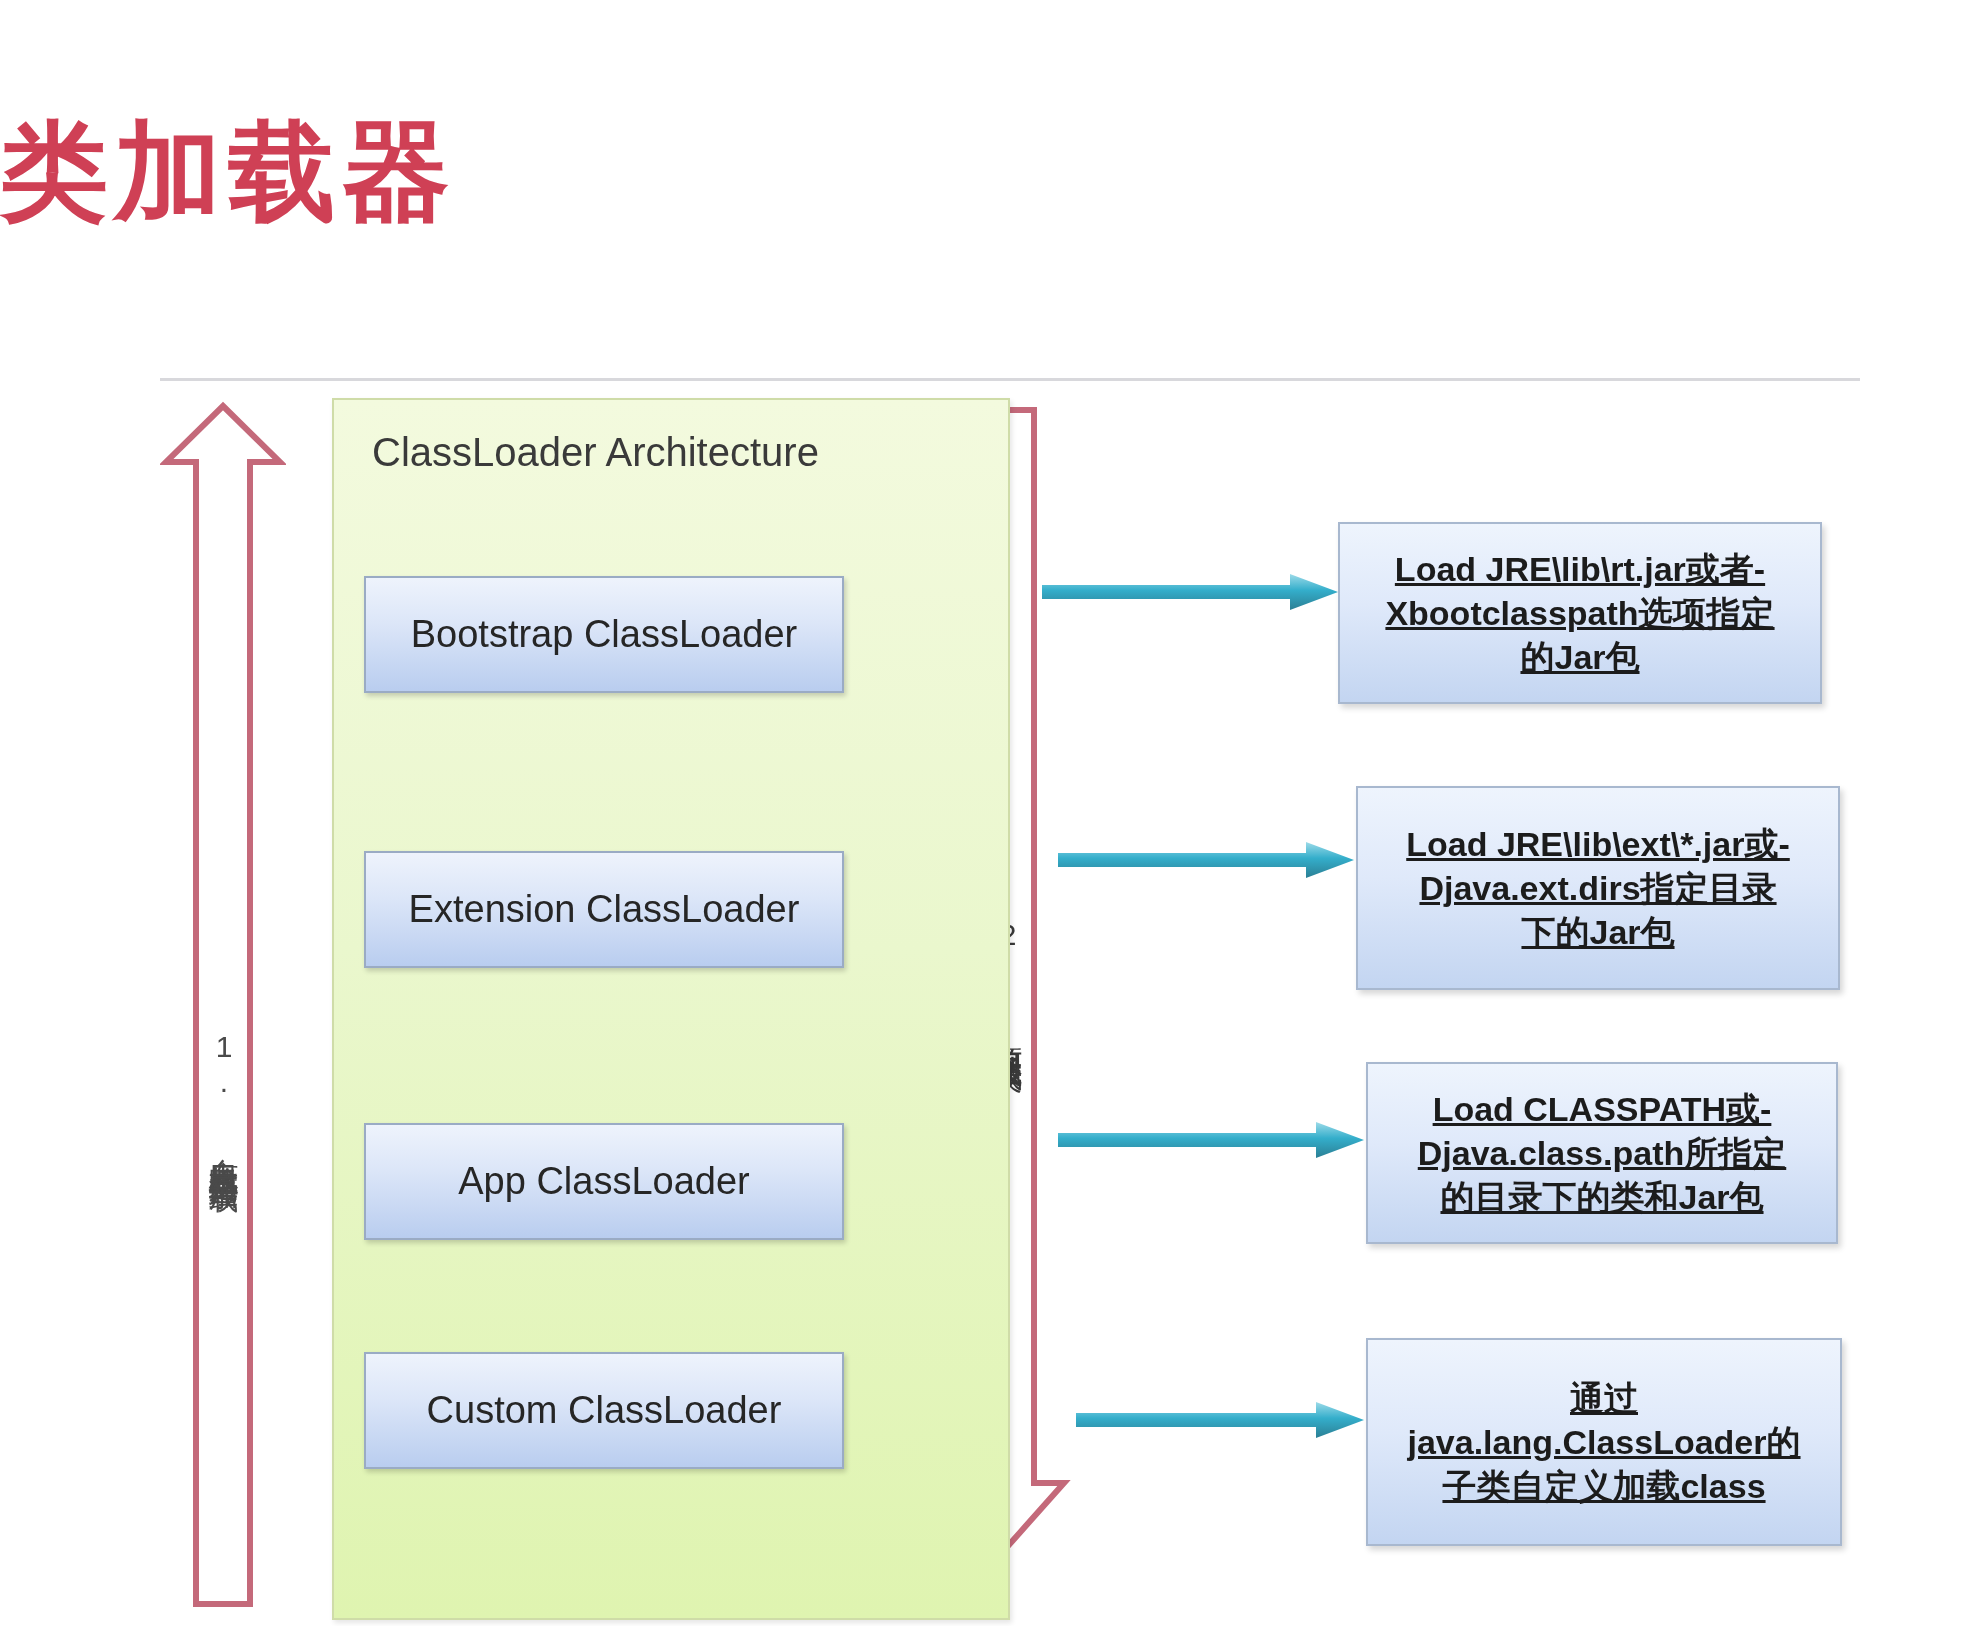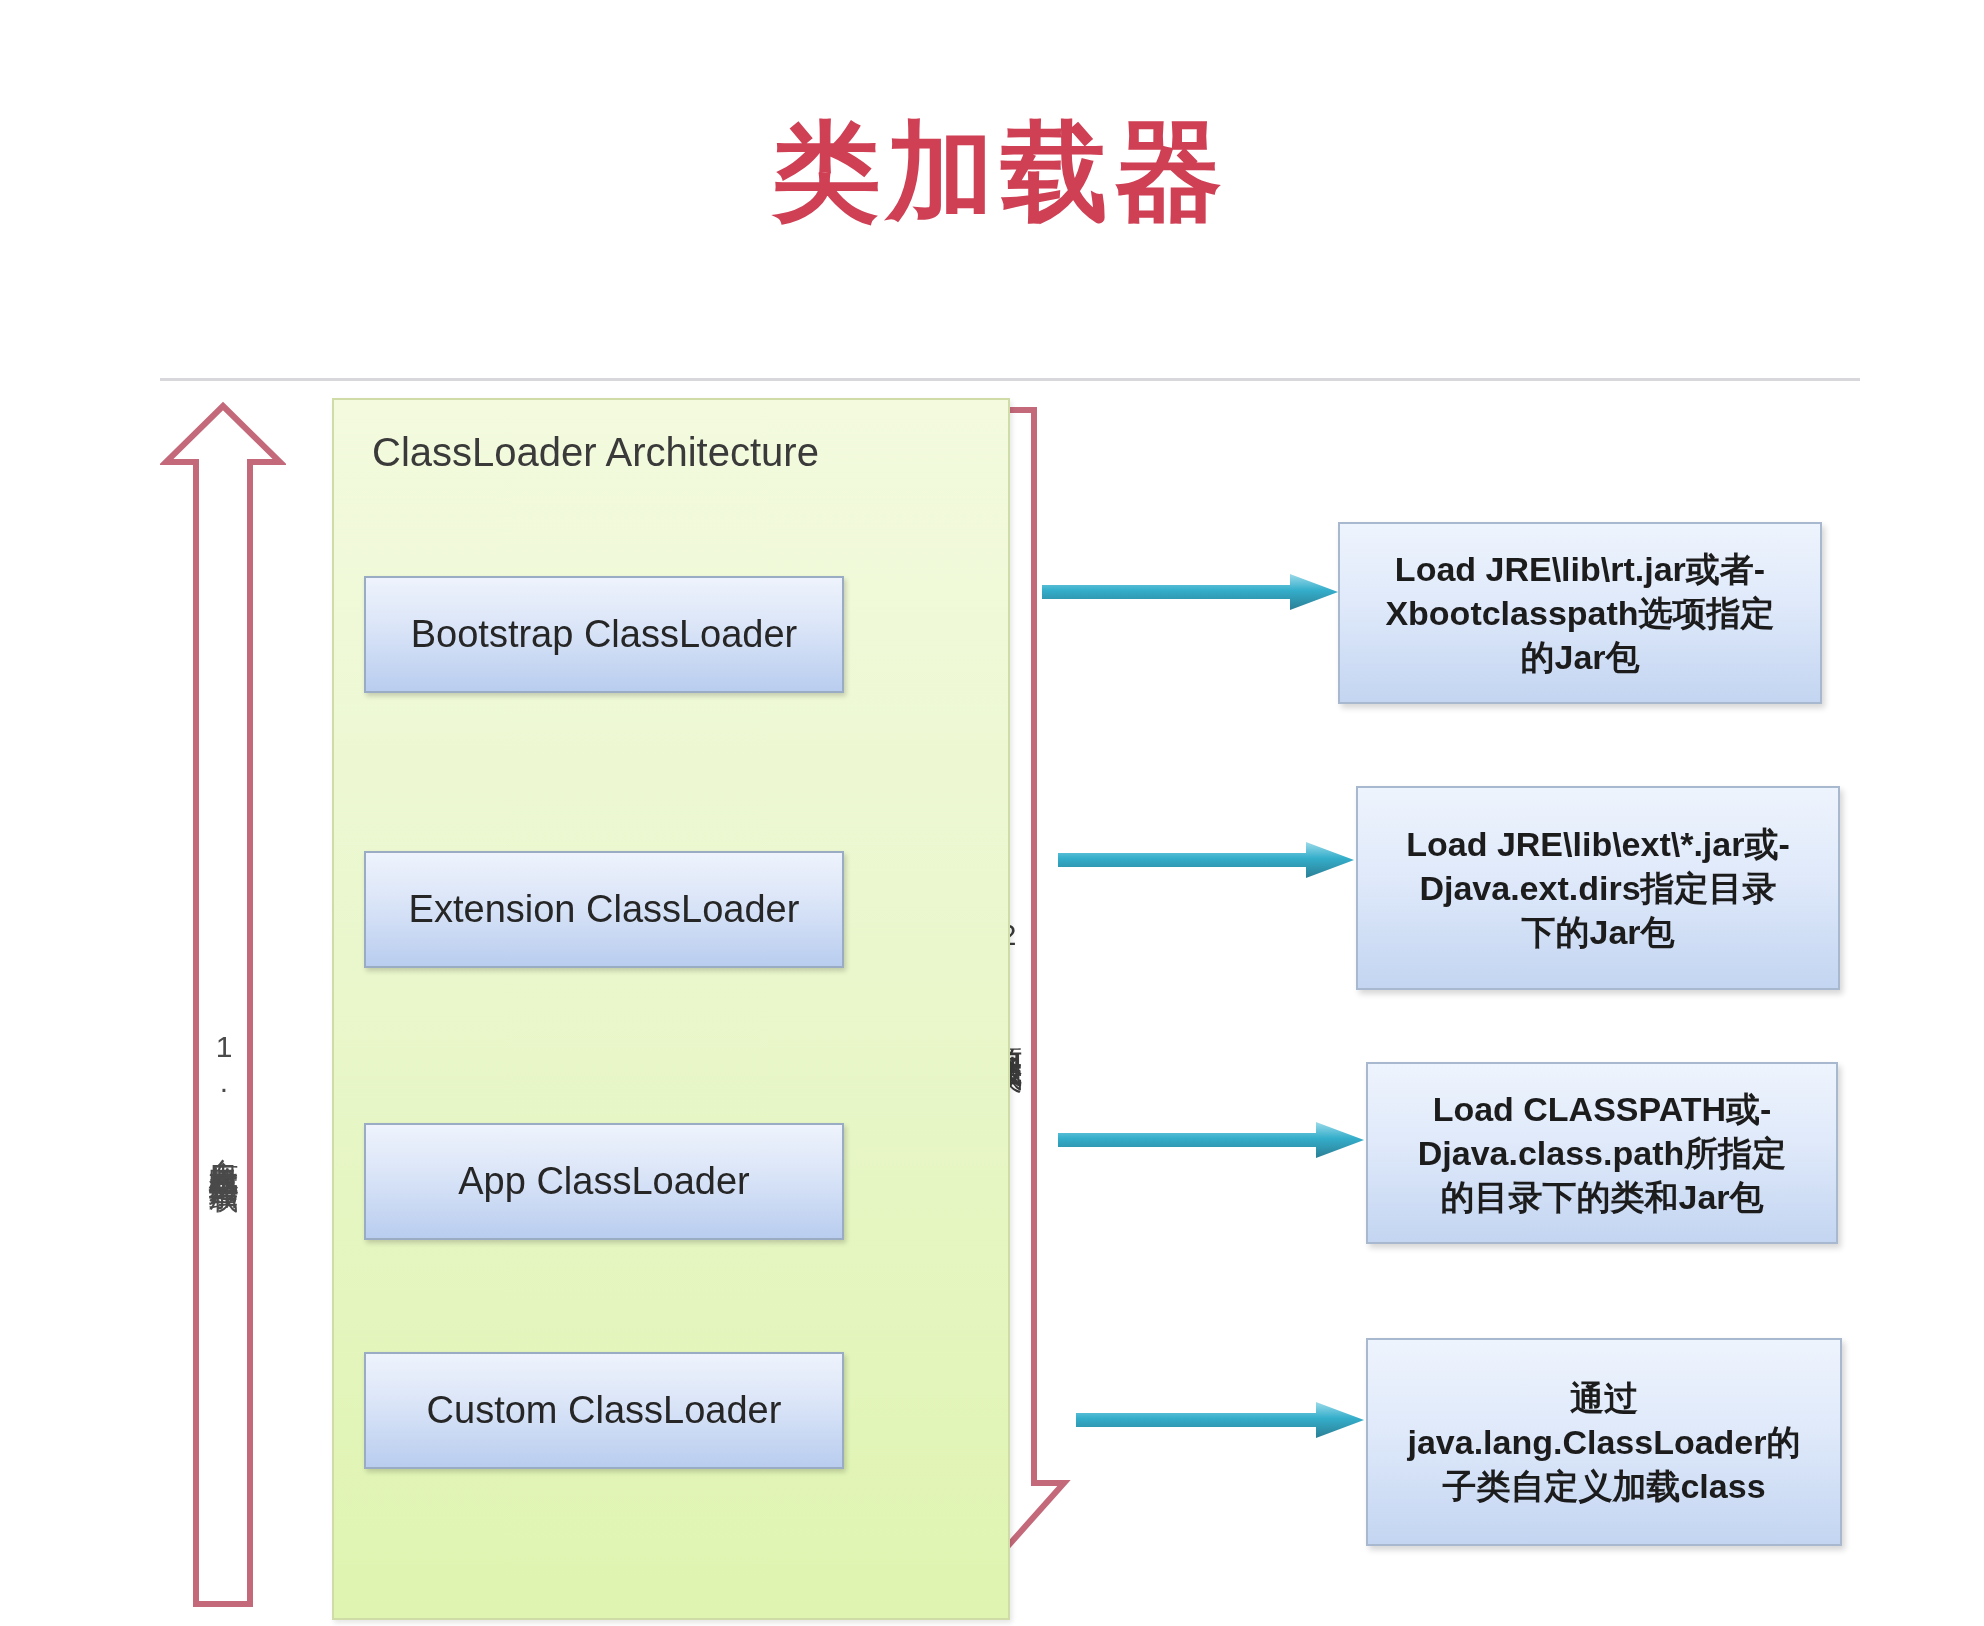--- a/index.html
+++ b/index.html
@@ -18,28 +18,27 @@
     height: 1626px;
     background: #ffffff;
   }
 
   
   .title {
     position: absolute;
     left: 0;
     top: 118px;
     width: 1984px;
-    text-align: center;
+    text-align: left;
     font-size: 108px;
     font-weight: 700;
     color: #cf4055;
     letter-spacing: 6px;
     line-height: 1.0;
     font-family: "DejaVu Sans", "Liberation Sans", sans-serif;
-    padding-left: 17px;
   }
 
   
   .hrule {
     position: absolute;
     left: 160px;
     top: 378px;
     width: 1700px;
     height: 3px;
     background: #d8d8dc;
@@ -161,21 +160,21 @@
     flex-direction: column;
     align-items: center;
     justify-content: center;
     font-size: 34px;
     color: #1c1c1c;
     line-height: 1.30;
     text-align: center;
     padding: 8px 14px;
     font-weight: 600;
   }
-  .desc-box .dl { display: block; white-space: nowrap; }
+  .desc-box .dl { display: block; white-space: nowrap; text-decoration: underline; }
 
   .db0 { left: 1338px; top: 522px;  width: 484px; height: 182px; }
   .db1 { left: 1356px; top: 786px;  width: 484px; height: 204px; }
   .db2 { left: 1366px; top: 1062px; width: 472px; height: 182px; }
   .db3 { left: 1366px; top: 1338px; width: 476px; height: 208px; }
 </style>
 </head>
 <body>
 
 <div id="page">

